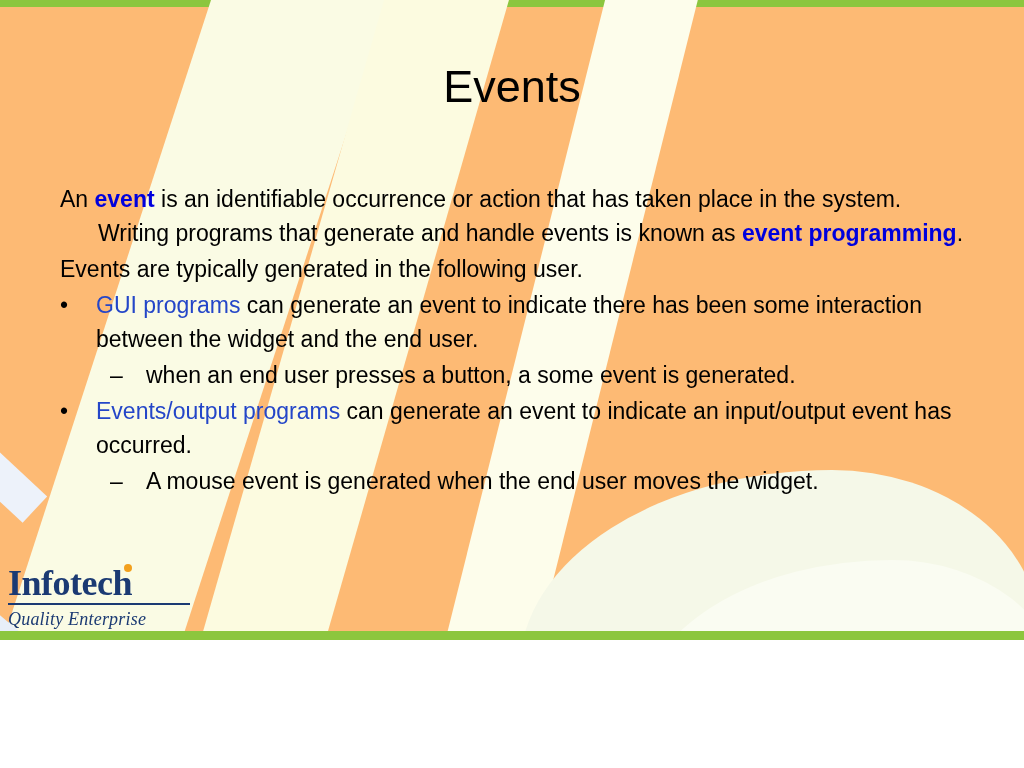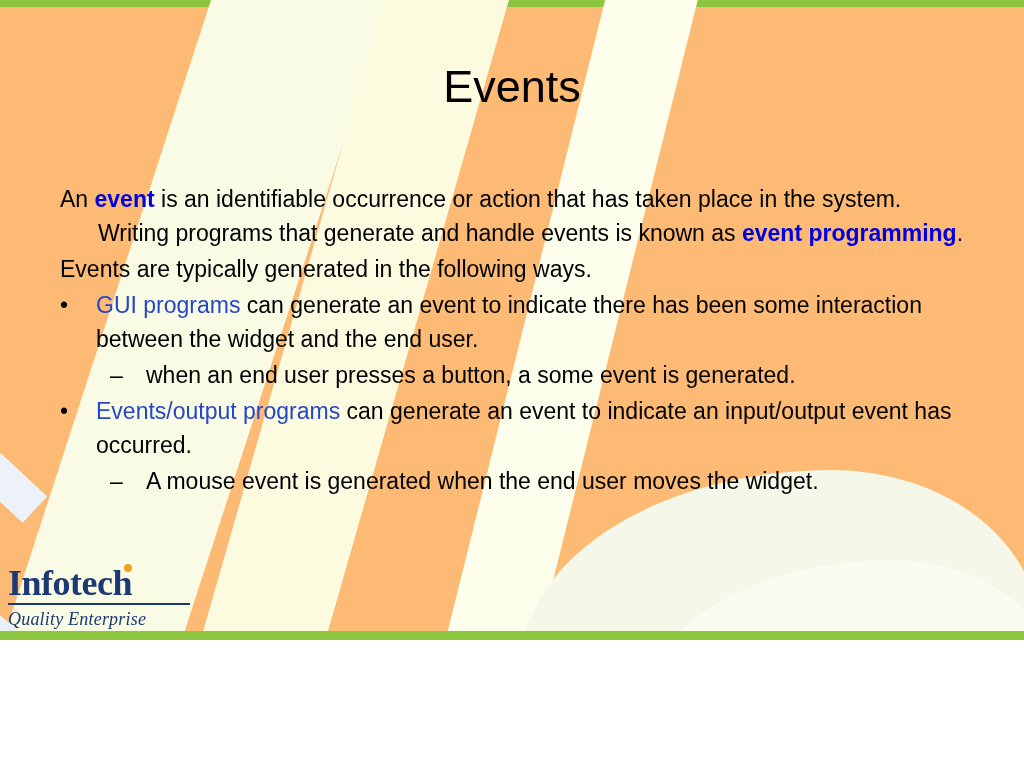--- a/index.html
+++ b/index.html
@@ -251,21 +251,21 @@
   <div class="deco deco-blue-2"></div>
 
   <div class="title">Events</div>
 
   <div class="body">
 
     <div class="para">
       <span class="hang">An </span><b class="em">event</b><span> is an identifiable occurrence or action that has taken place in the system. Writing programs that generate and handle events is known as </span><b class="em">event programming</b><span>.</span>
     </div>
 
-    <div class="plain">Events are typically generated in the following ways.</div>
+    <div class="plain">Events are typically generated in the following user.</div>
 
     <div class="bullet-l1">
       <span class="mark">•</span>
       <span class="link"> GUI programs</span><span> can generate an event to indicate there has been some interaction between the widget and the end user.</span>
     </div>
 
     <div class="bullet-l2">
       <span class="mark">–</span>
       <span>when an end user presses a button, a some event is generated.</span>
     </div>

